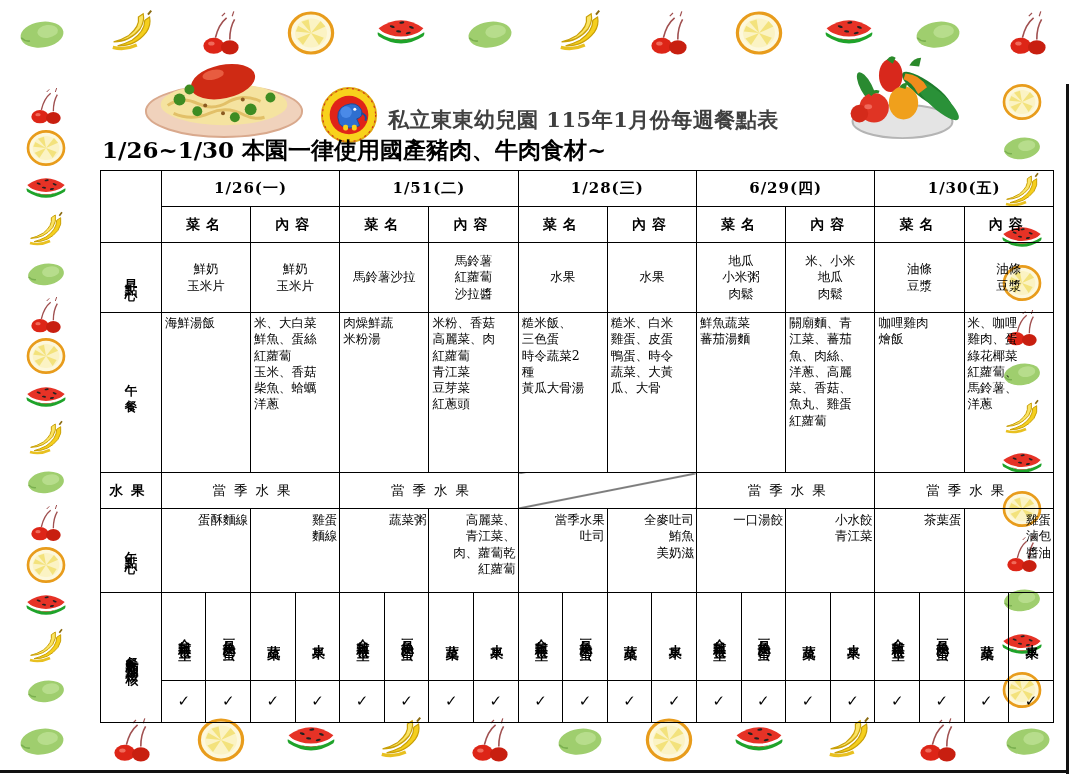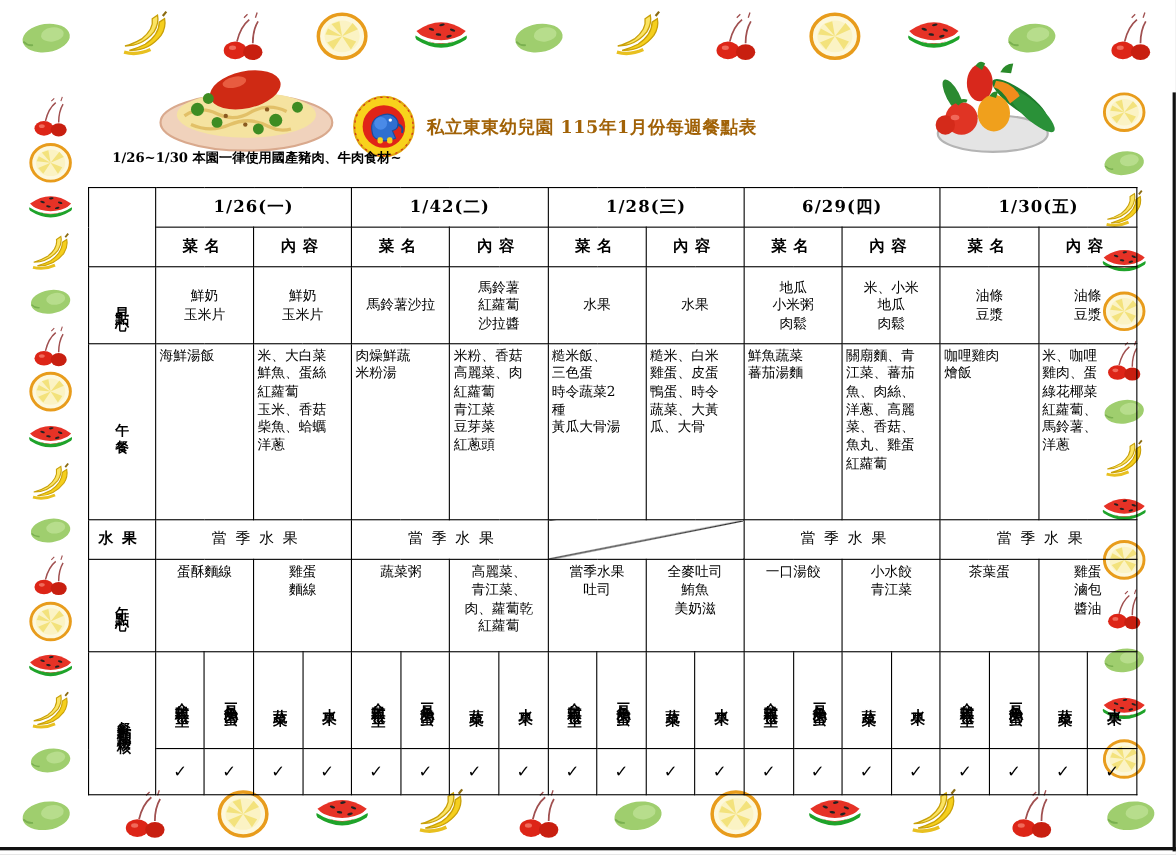--- a/index.html
+++ b/index.html
@@ -14,42 +14,42 @@
   .strip-right  { left: 980px; top: 82px; width: 84px;  height: 628px; flex-direction: column; }
   .fruit-strip div { line-height: 0; }
 
   .art { position: absolute; line-height: 0; }
   .art-spaghetti { left: 140px; top: 48px; }
   .art-badge     { left: 320px; top: 86px; }
   .art-veggie    { left: 846px; top: 46px; }
 
   .page-title {
     position: absolute; left: 388px; top: 106px; width: 420px;
-    font-size: 16px; font-weight: bold; color: #a16207; letter-spacing: 0.5px;
+    font-size: 21px; font-weight: bold; color: #404040; letter-spacing: 0.5px;
     white-space: nowrap;
   }
   .page-subtitle {
     position: absolute; left: 102px; top: 135px;
-    font-size: 12px; font-weight: bold; color: #000;
+    font-size: 23px; font-weight: bold; color: #000;
   }
 
-  table.menu { position: absolute; left: 80px; top: 170px; width: 954px;
+  table.menu { position: absolute; left: 100px; top: 170px; width: 954px;
     border-collapse: collapse; table-layout: fixed; }
   table.menu td {
     border: 1px solid #000; overflow: hidden;
     font-size: 12.5px; line-height: 1.3; color: #000;
     text-align: center; vertical-align: middle;
     white-space: pre-line; word-break: break-all; padding: 1px 2px;
   }
   tr.r-day td    { height: 36px; font-size: 15px; font-weight: bold; letter-spacing: 1px; }
   tr.r-sub td    { height: 36px; font-size: 14px; font-weight: bold; letter-spacing: 6px; margin-top: 29px; }
   tr.r-bf td     { height: 70px; }
   tr.r-lunch td  { height: 160px; vertical-align: top; text-align: left; padding: 2px 1px 2px 3px; }
   tr.r-fruit td  { height: 36px; letter-spacing: 8px; font-size: 13.5px; padding-left: 12px; }
-  tr.r-aft td    { height: 84px; vertical-align: top; padding-top: 3px; }
+  tr.r-aft td    { height: 84px; vertical-align: top; padding-top: 3px; text-align: right; }
   tr.r-cat td    { height: 88px; }
   tr.r-chk td    { height: 42px; font-size: 15px; }
 
   td.lbl { font-weight: bold; font-size: 14px; text-align: center !important;
            vertical-align: middle !important; padding: 0 !important; }
   .vtext { writing-mode: vertical-rl; text-orientation: upright;
            display: inline-block; letter-spacing: 5px; }
   tr.r-lunch td.lbl .vtext { letter-spacing: 16px; }
   tr.r-cat .vtext { letter-spacing: 3px; font-size: 13px; font-weight: bold; }
   td.diag { background-image: linear-gradient(to bottom right,
@@ -346,21 +346,21 @@
   <table class="menu">
     <colgroup>
       <col style="width:56px">
       <col span="20" style="width:41px">
     </colgroup>
 
     <tbody>
         <tr class="r-day">
       <td class="lbl" rowspan="2"></td>
       <td colspan="4">1/26(一)</td>
-      <td colspan="4">1/42(二)</td>
+      <td colspan="4">1/51(二)</td>
       <td colspan="4">1/28(三)</td>
       <td colspan="4">6/29(四)</td>
       <td colspan="4">1/30(五)</td>
     </tr>
 
     <tr class="r-sub">
       <td colspan="2">菜名</td>
       <td colspan="2">內容</td>
       <td colspan="2">菜名</td>
       <td colspan="2">內容</td>

